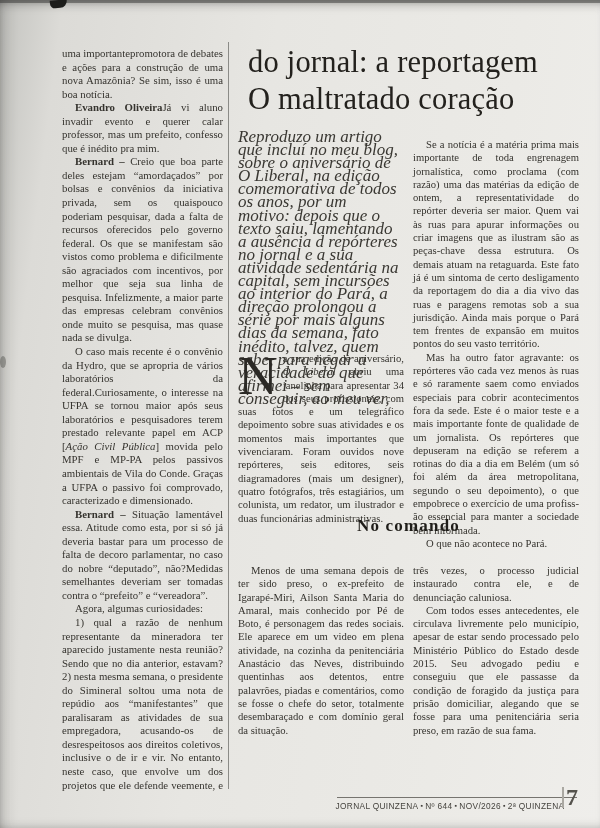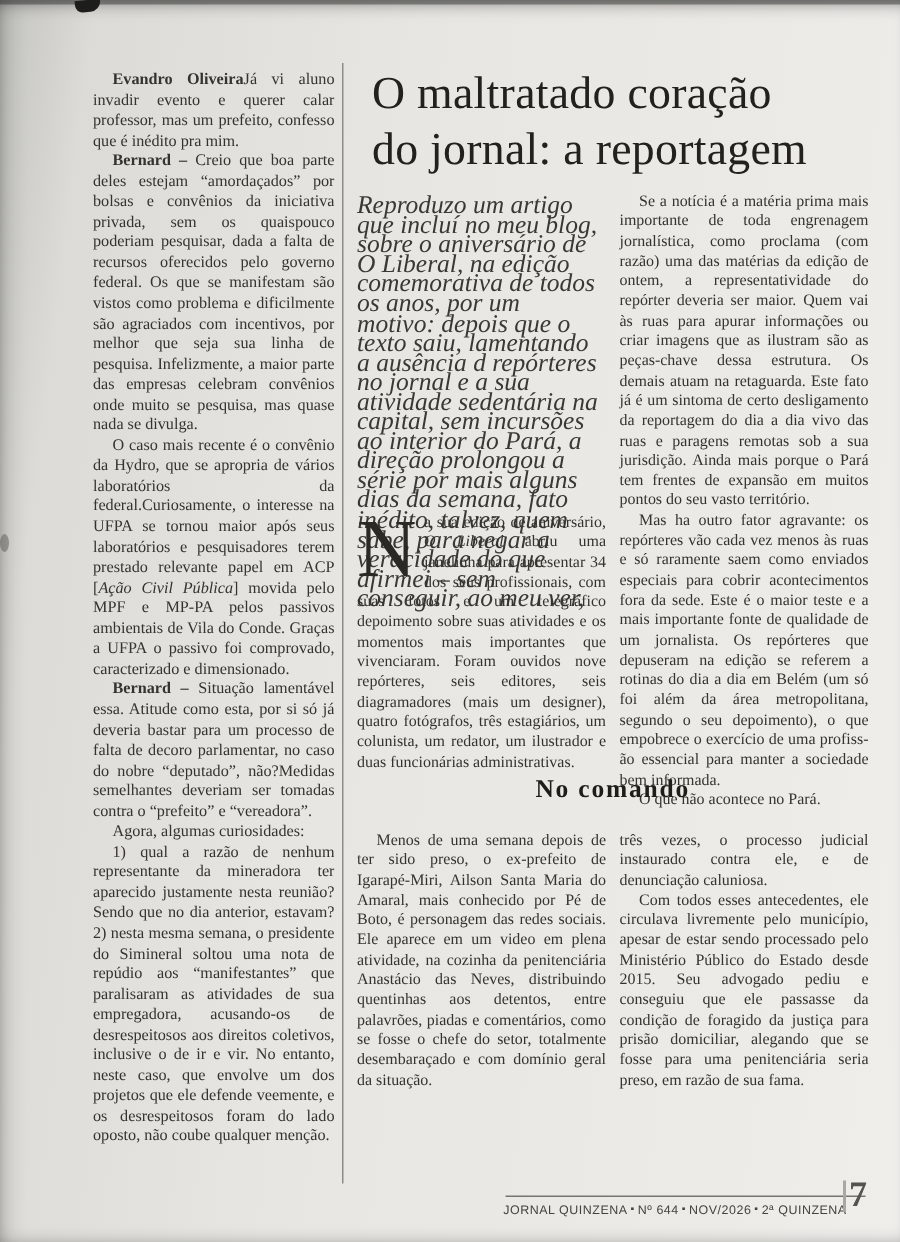--- a/index.html
+++ b/index.html
@@ -20,21 +20,21 @@
   .colL{position:absolute;left:62px;top:47px;width:161px;height:745px;overflow:hidden;
         font-size:10.8px;line-height:13.55px;text-align:justify;}
   .colL p,.col p{margin:0;}
   .ind{text-indent:13px;}
   .b{font-weight:bold;margin-top:24px;} .i{font-style:italic;}
 
   .headline{position:absolute;left:248px;top:44px;width:334px;
             font-size:30.5px;line-height:36.5px;color:#23211d;letter-spacing:.2px;}
   .lead{position:absolute;left:238px;top:130px;width:161px;
         font-style:italic;font-size:17px;line-height:13.1px;color:#3a3833;margin:0;}
-  .col{font-size:10.65px;line-height:13.3px;text-align:justify;}
+  .col{font-size:10.65px;line-height:13.3px;text-align:justify;margin-top:10px;}
   .colM{position:absolute;left:238px;top:342px;width:166px;}
   .colR{position:absolute;left:413px;top:128px;width:166px;}
   .dropcap{float:left;font-size:55px;line-height:42px;padding:3px 5px 0 0;color:#2b2925;}
 
   .secHead{position:absolute;left:238px;top:516px;width:341px;text-align:center;
            font-weight:bold;font-size:17px;letter-spacing:1.2px;color:#1f1d19;}
   .colMB{position:absolute;left:238px;top:554px;width:166px;}
   .colRB{position:absolute;left:413px;top:554px;width:166px;}
 
   .footRule{position:absolute;left:337px;top:797px;width:240px;height:1px;background:#76746f;}
@@ -47,33 +47,34 @@
 </style>
 </head>
 <body>
 
 <div class="page">
   <div class="edge-top"></div>
   <div class="speck"></div>
   <div class="smudge"></div>
 
   <div class="colL">
+    <p><span>uma importantepromotora de debates e ações para a construção de uma nova Amazônia? Se sim, isso é uma boa notícia.</span></p>
     <p class="ind"><span class="b">Evandro Oliveira</span><span>Já vi aluno invadir evento e querer calar professor, mas um prefeito, confesso que é inédito pra mim.</span></p>
     <p class="ind"><span class="b">Bernard – </span><span>Creio que boa parte deles estejam “amordaçados” por bolsas e convênios da iniciativa privada, sem os quaispouco poderiam pesquisar, dada a falta de recursos oferecidos pelo governo federal. Os que se manifestam são vistos como problema e dificilmente são agraciados com incentivos, por melhor que seja sua linha de pesquisa. Infelizmente, a maior parte das empresas celebram convênios onde muito se pesquisa, mas quase nada se divulga.</span></p>
     <p class="ind"><span>O caso mais recente é o convênio da Hydro, que se apropria de vários laboratórios da federal.Curiosamente, o interesse na UFPA se tornou maior após seus laboratórios e pesquisadores terem prestado relevante papel em ACP [</span><span class="i">Ação Civil Pública</span><span>] movida pelo MPF e MP-PA pelos passivos ambientais de Vila do Conde. Graças a UFPA o passivo foi comprovado, caracterizado e dimensionado.</span></p>
     <p class="ind"><span class="b">Bernard – </span><span>Situação lamentável essa. Atitude como esta, por si só já deveria bastar para um processo de falta de decoro parlamentar, no caso do nobre “deputado”, não?Medidas semelhantes deveriam ser tomadas contra o “prefeito” e “vereadora”.</span></p>
     <p class="ind"><span>Agora, algumas curiosidades:</span></p>
     <p class="ind"><span>1) qual a razão de nenhum representante da mineradora ter aparecido justamente nesta reunião? Sendo que no dia anterior, estavam? 2) nesta mesma semana, o presidente do Simineral soltou uma nota de repúdio aos “manifestantes” que paralisaram as atividades de sua empregadora, acusando-os de desrespeitosos aos direitos coletivos, inclusive o de ir e vir. No entanto, neste caso, que envolve um dos projetos que ele defende veemente, e os desrespeitosos foram do lado oposto, não coube qualquer menção.</span></p>
   </div>
 
   <div class="vdiv"></div>
 
   <div class="headline">
+    <div>do jornal: a reportagem</div>
     <div>O maltratado coração</div>
-    <div>do jornal: a reportagem</div>
   </div>
 
   <p class="lead">Reproduzo um artigo que incluí no meu blog, sobre o aniversário de O Liberal, na edição comemorativa de todos os anos, por um motivo: depois que o texto saiu, lamentando a ausência d repórteres no jornal e a sua atividade sedentária na capital, sem incursões ao interior do Pará, a direção prolongou a série por mais alguns dias da semana, fato inédito, talvez, quem sabe, para negar a veracidade do que afirmei – sem conseguir, ao meu ver,</p>
 
   <div class="col colM">
     <p><span class="dropcap">N</span><span><span>a sua edição de aniversário, </span><span class="i">O Liberal</span><span> abriu uma janelinha para apresentar 34 dos seus profissionais, com suas fotos e um telegráfico depoimento sobre suas atividades e os momentos mais importantes que vivenciaram. Foram ouvidos nove repórteres, seis editores, seis diagramadores (mais um designer), quatro fotógrafos, três estagiários, um colunista, um redator, um ilustrador e duas funcionárias administrativas.</span></span></p>
   </div>
 
   <div class="col colR">
     <p class="ind"><span>Se a notícia é a matéria prima mais importante de toda engrenagem jornalística, como proclama (com razão) uma das matérias da edição de ontem, a representatividade do repórter deveria ser maior. Quem vai às ruas para apurar informações ou criar imagens que as ilustram são as peças-chave dessa estrutura. Os demais atuam na retaguarda. Este fato já é um sintoma de certo desligamento da reportagem do dia a dia vivo das ruas e paragens remotas sob a sua jurisdição. Ainda mais porque o Pará tem frentes de expansão em muitos pontos do seu vasto território.</span></p>

